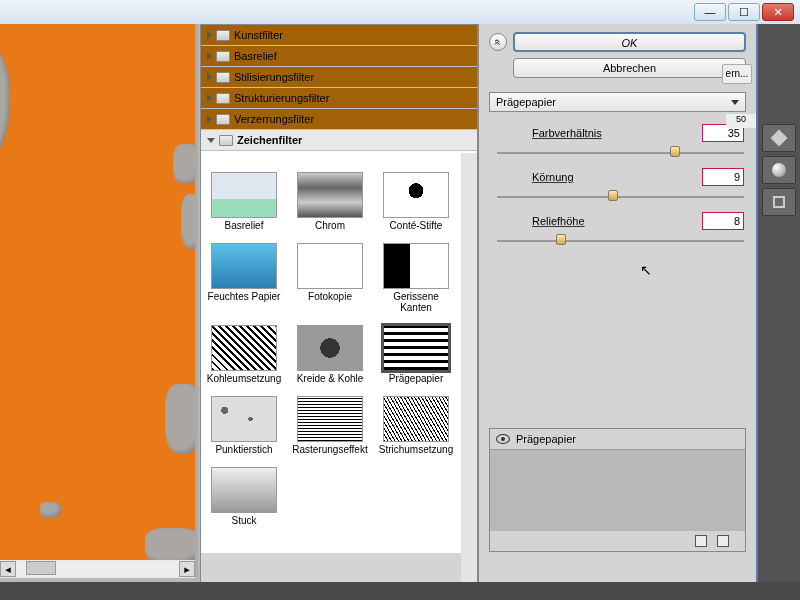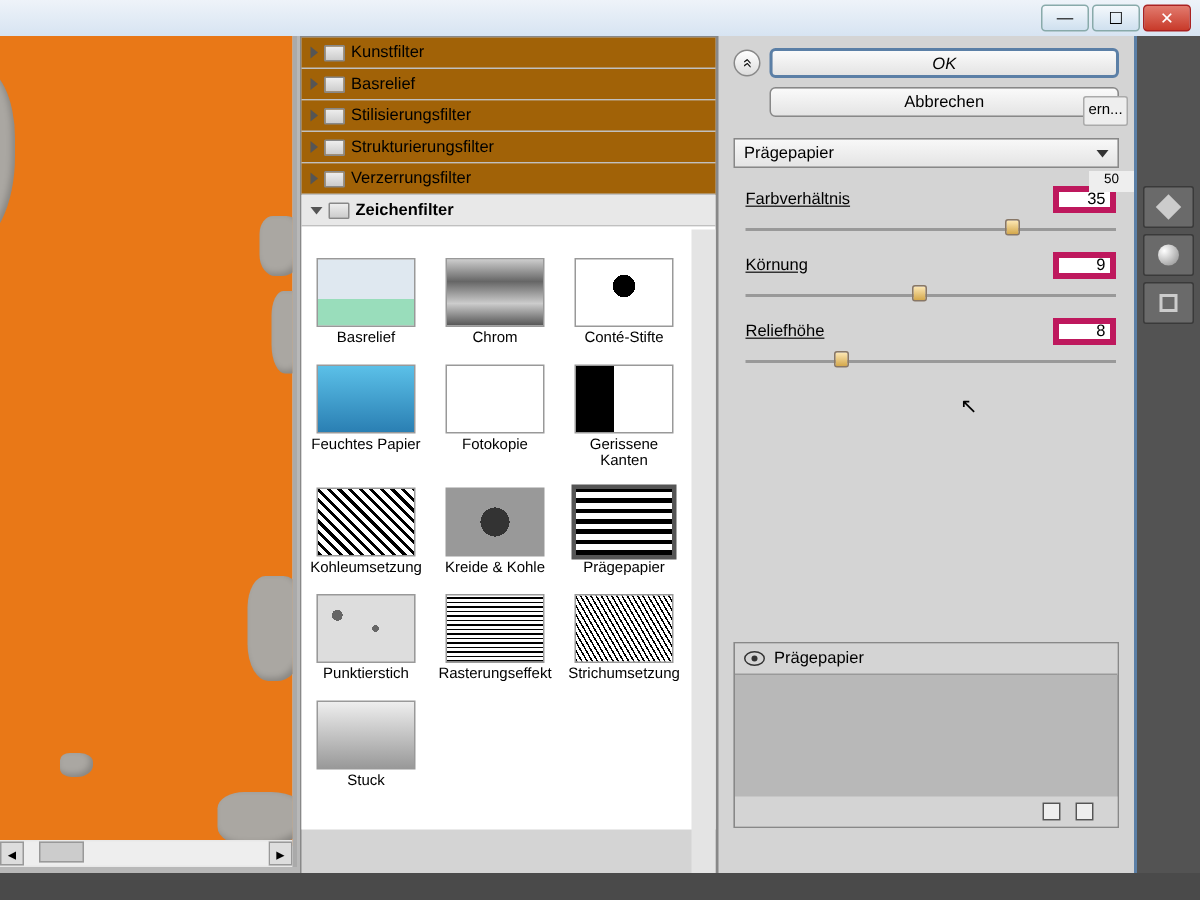--- a/index.html
+++ b/index.html
@@ -29,23 +29,23 @@
 .vscroll { position:absolute; right:0; top:128px; bottom:0; width:16px; background:#e4e4e4;}
 .side { position:absolute; top:0; left:478px; width:280px; height:576px; background:#d4d4d4; border-left:1px solid #888; border-right:2px solid #5b7fa6;}
 .okrow { display:flex; align-items:center; gap:6px; padding:8px 10px 4px 10px;font-style:italic;}
 .collapsebtn { width:18px; height:18px; border:1px solid #888; border-radius:9px; background:linear-gradient(#fff,#ddd); display:flex; align-items:center; justify-content:center;}
 .btn { flex:1; height:20px; border:1px solid #888; border-radius:4px; background:linear-gradient(#fafafa,#e4e4e4); text-align:center; line-height:18px;}
 .btn.ok { border:2px solid #5b7fa6;}
 .btnrow2 { padding:2px 10px 8px 34px;}
 .paramsel { margin:6px 10px; height:20px; border:1px solid #888; background:linear-gradient(#f8f8f8,#e4e4e4); display:flex; align-items:center; padding:0 6px; justify-content:space-between;}
 .paramsel .dd { width:0; height:0; border-left:4px solid transparent; border-right:4px solid transparent; border-top:5px solid #333;}
 .param { padding:6px 12px 2px 18px;}
-.paramhead { display:flex; justify-content:space-between; align-items:center;}
+.paramhead { display:flex; justify-content:space-between; align-items:center;margin-left:35px;}
 .paramhead span:first-child { text-decoration:underline; text-decoration-color:#333; text-underline-offset:1px;}
-.numbox { width:42px; height:18px; border:4px solid #be185d; background:#fff; display:inline-flex; align-items:center; justify-content:flex-end; padding:0 3px;text-align:center;}
+.numbox { width:42px; height:18px; border:1px solid #be185d; background:#fff; display:inline-flex; align-items:center; justify-content:flex-end; padding:0 3px;text-align:center;}
 .slider { position:relative; height:14px; margin-top:4px;}
 .slider .bar { position:absolute; top:6px; left:0; right:0; height:2px; background:#999;}
 .slider .knob { position:absolute; top:0; width:10px; height:11px; background:linear-gradient(#fde8b5,#d4a84c); border:1px solid #876; border-radius:2px;}
 .cursor { position:absolute; left:640px; top:238px; pointer-events:none; font-size:14px;}
 .layerpanel { position:absolute; left:10px; right:10px; top:404px; height:124px; background:#b8b8b8; border:1px solid #888;}
 .layerhdr { display:flex; align-items:center; gap:6px; padding:4px 6px; background:#d4d4d4; border-bottom:1px solid #999;}
 .eye { width:14px; height:10px; border:1px solid #333; border-radius:50%; position:relative;}
 .eye::after { content:""; position:absolute; left:4px; top:2px; width:4px; height:4px; background:#333; border-radius:50%;}
 .layerfoot { position:absolute; bottom:0; left:0; right:0; height:20px; background:#d4d4d4; display:flex; justify-content:flex-end; gap:10px; padding:0 16px; align-items:center;}
 .ficon { width:12px; height:12px; border:1px solid #555; background:#eee;}

